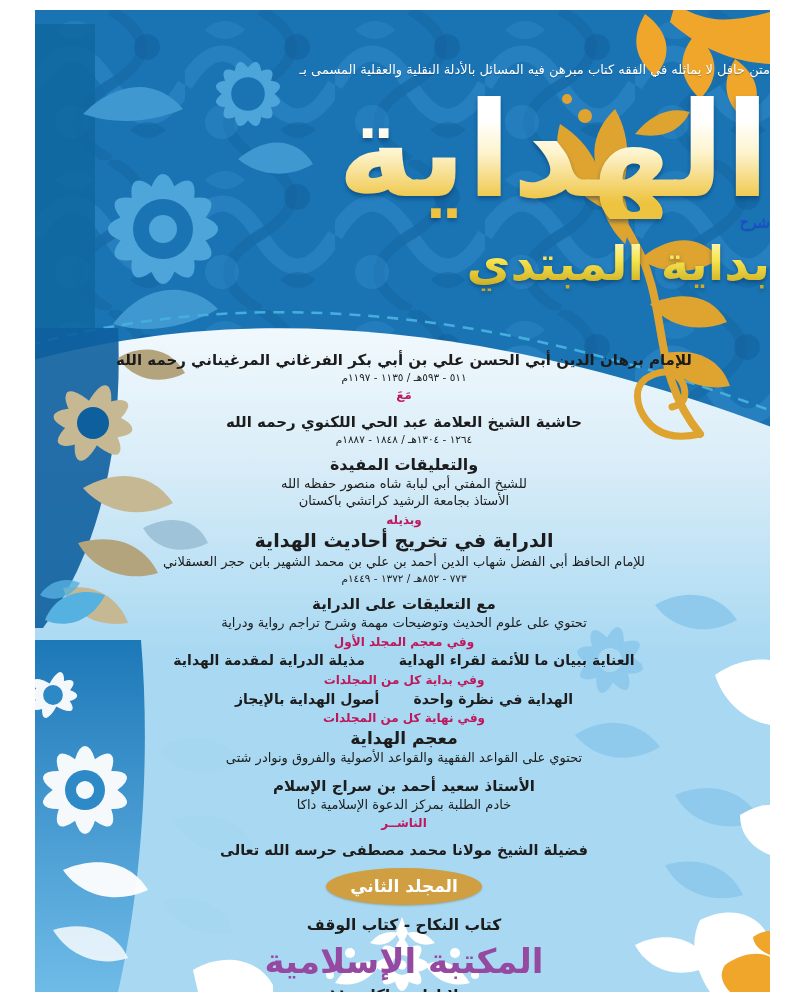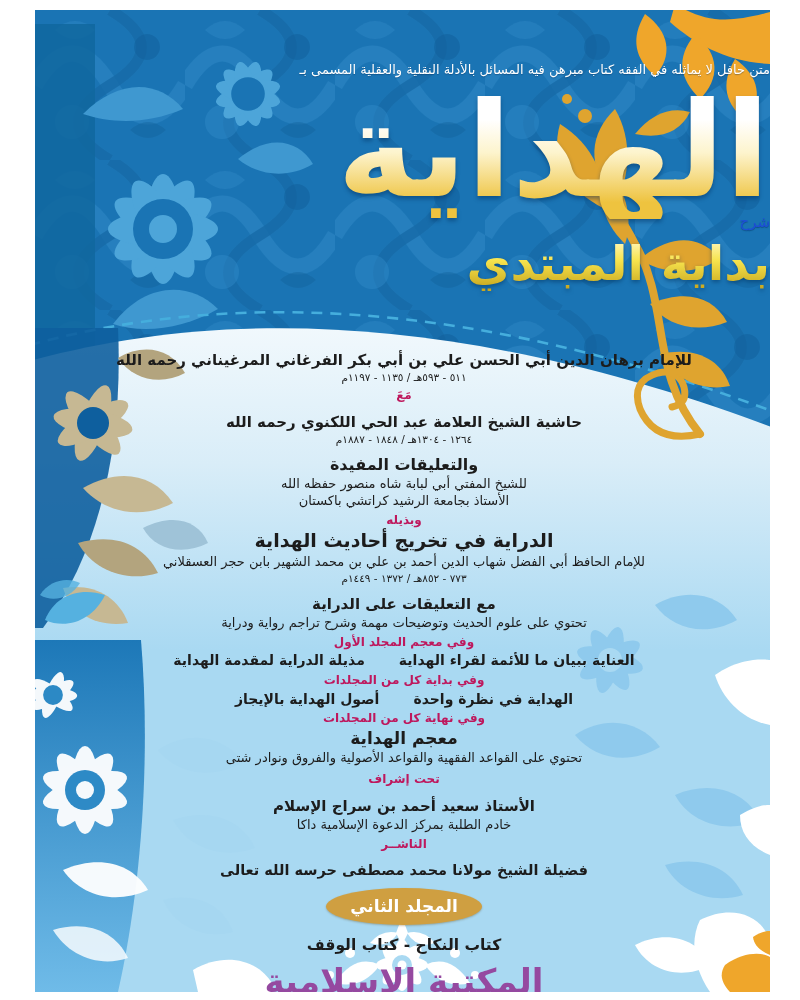--- a/index.html
+++ b/index.html
@@ -268,21 +268,20 @@
         <span>مذيلة الدراية لمقدمة الهداية</span>
       </div>
       <div class="l-red">وفي بداية كل من المجلدات</div>
       <div class="l-pair">
         <span>الهداية في نظرة واحدة</span>
         <span>أصول الهداية بالإيجاز</span>
       </div>
       <div class="l-red">وفي نهاية كل من المجلدات</div>
       <div class="l-mujam">معجم الهداية</div>
       <div class="l-small">تحتوي على القواعد الفقهية والقواعد الأصولية والفروق ونوادر شتى</div>
-      <div class="l-red" style="margin-top:6px">تحت إشراف</div>
       <div class="l-bold15">الأستاذ سعيد أحمد بن سراج الإسلام</div>
       <div class="l-small">خادم الطلبة بمركز الدعوة الإسلامية داكا</div>
       <div class="l-red">الناشــر</div>
       <div class="l-bold15" style="font-size:14.5px">فضيلة الشيخ مولانا محمد مصطفى حرسه الله تعالى</div>
       <div>
         <span class="badge">المجلد الثاني</span>
       </div>
       <div class="l-contents">كتاب النكاح - كتاب الوقف</div>
       <div class="l-press">المكتبة الإسلامية</div>
       <div class="l-address">بنغلابازار ، داكا ١١٠٠</div>

